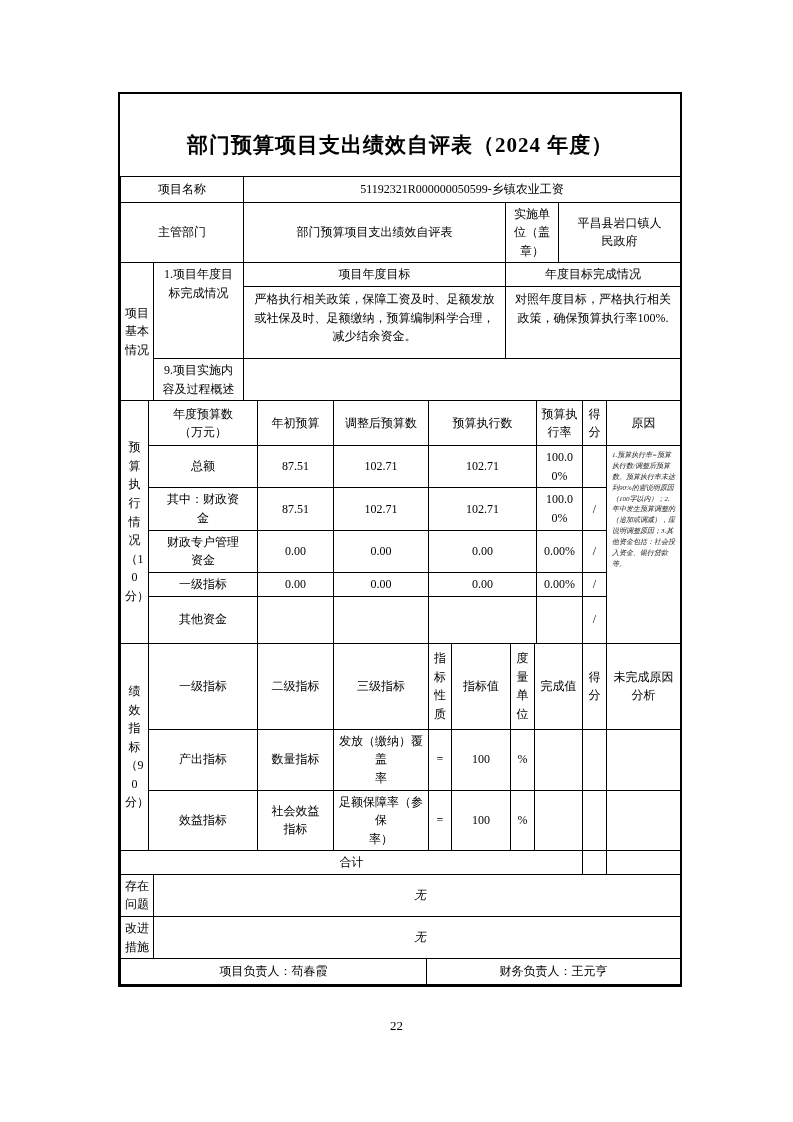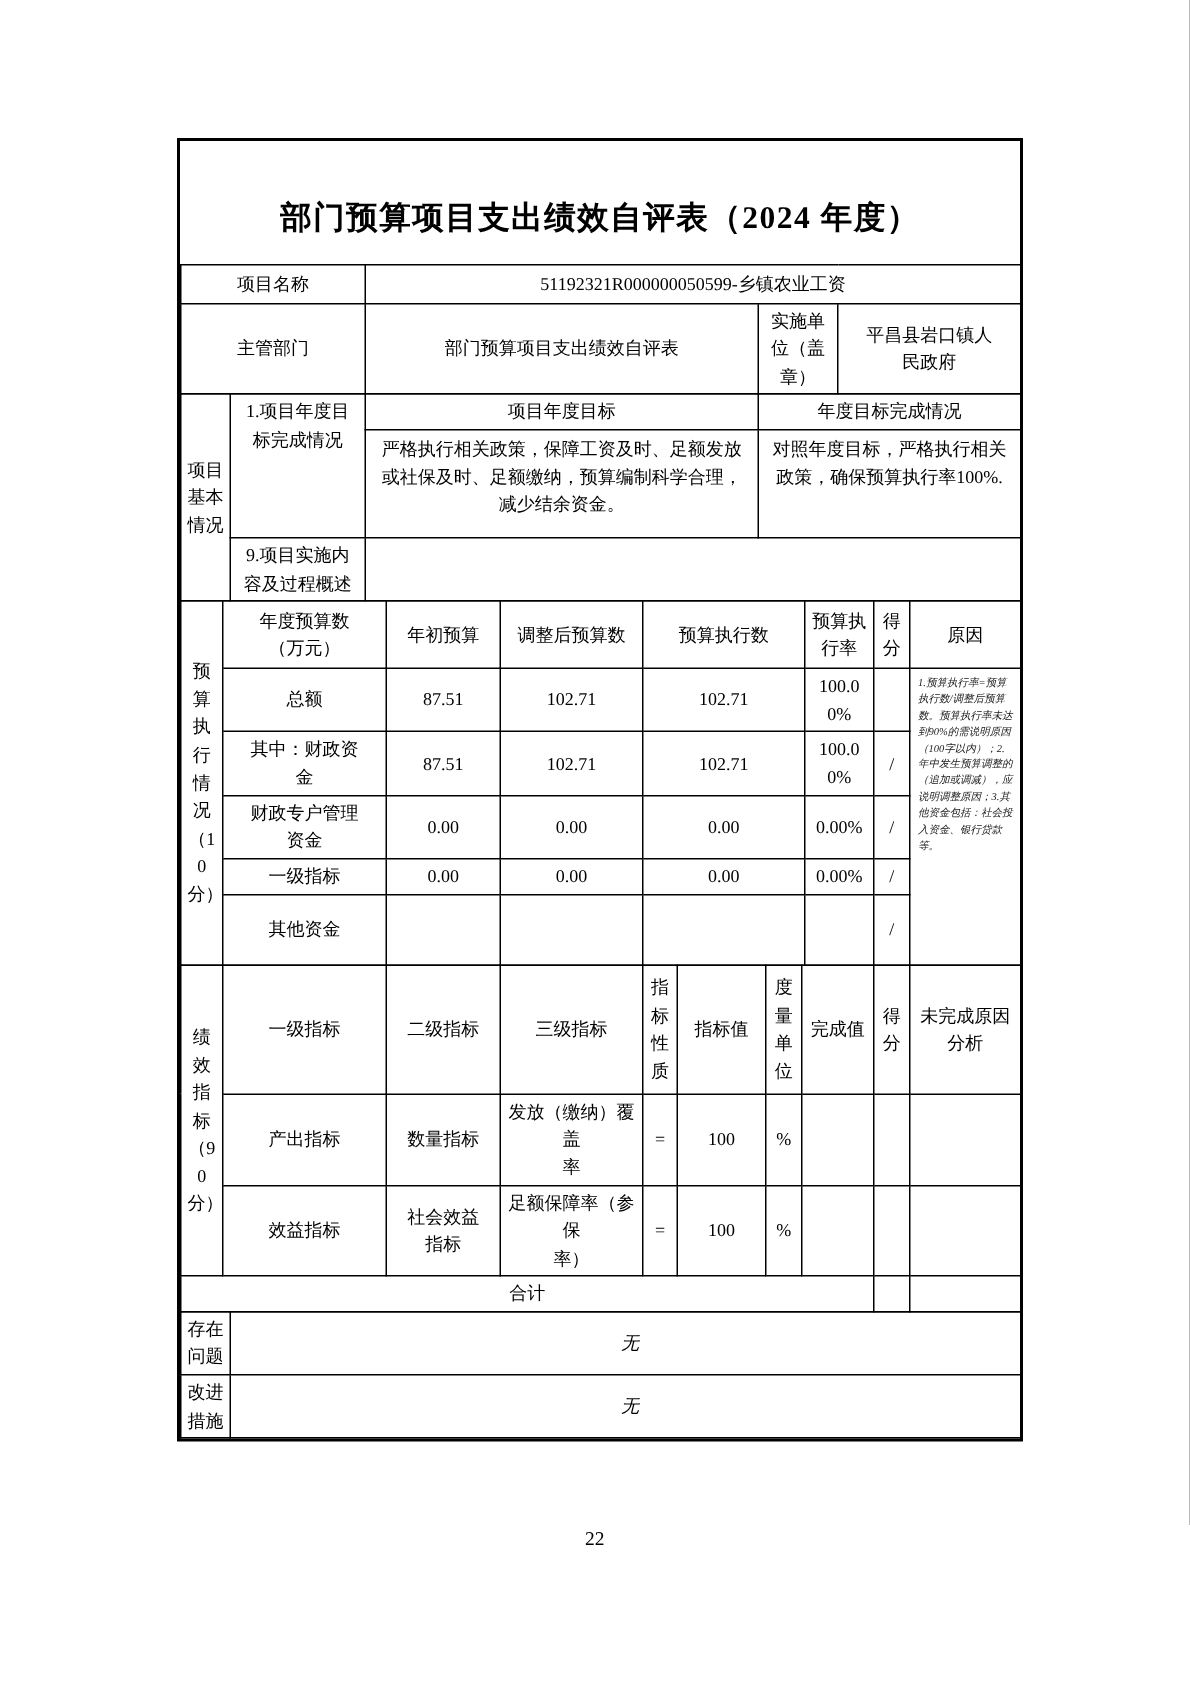--- a/index.html
+++ b/index.html
@@ -247,17 +247,29 @@
         <td class="l none-val">无</td>
       </tr>
       <tr style="height:37px">
         <td class="c pre">改进
 措施</td>
         <td class="l none-val">无</td>
       </tr>
     </tbody>
       </table>
 
+    <table class="grid">
+      <colgroup>
+          <col style="width:306px">
+          <col style="width:254px">
+        </colgroup>
+      <tbody>
+          <tr style="height:22px">
+        <td class="l pad">项目负责人：苟春霞</td>
+        <td class="l pad">财务负责人：王元亨</td>
+      </tr>
+    </tbody>
+      </table>
 
   </div>
 
   <div class="pageno">22</div>
 </div>
 
 </body></html>

